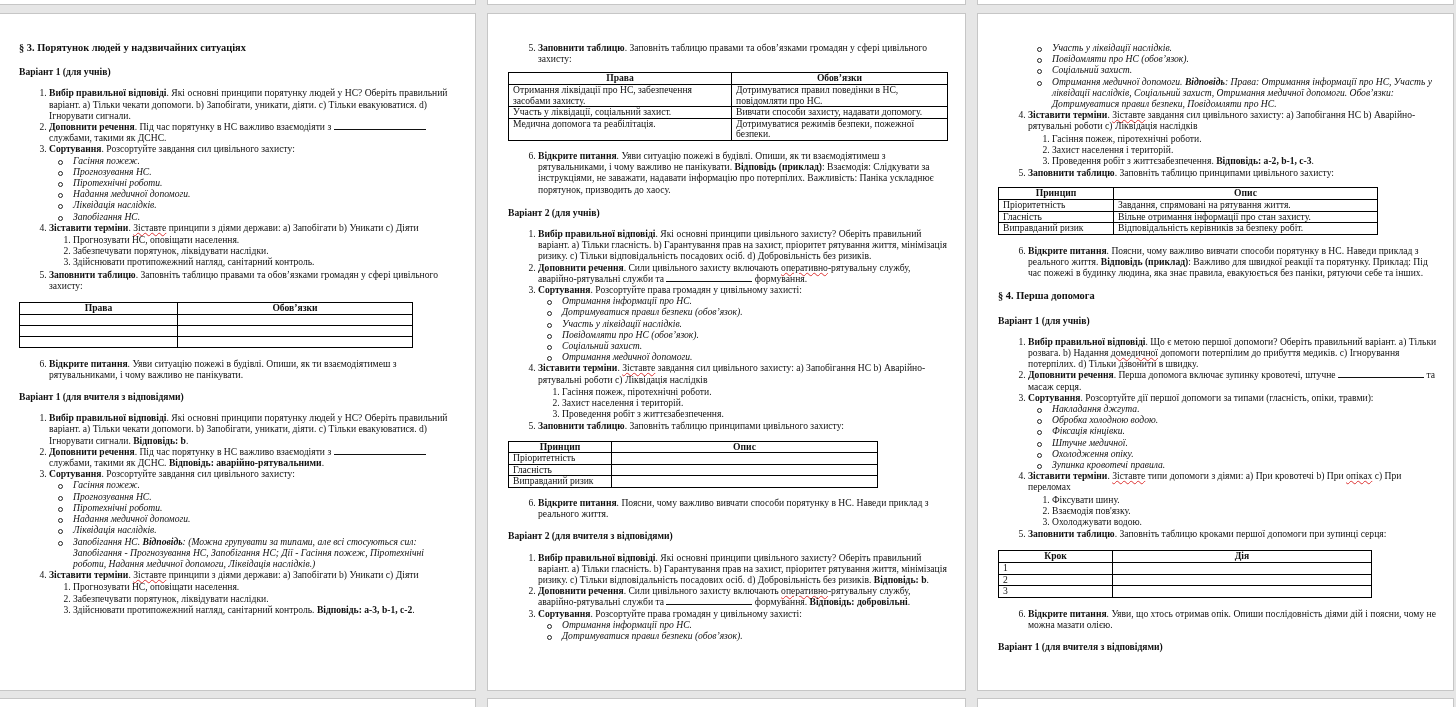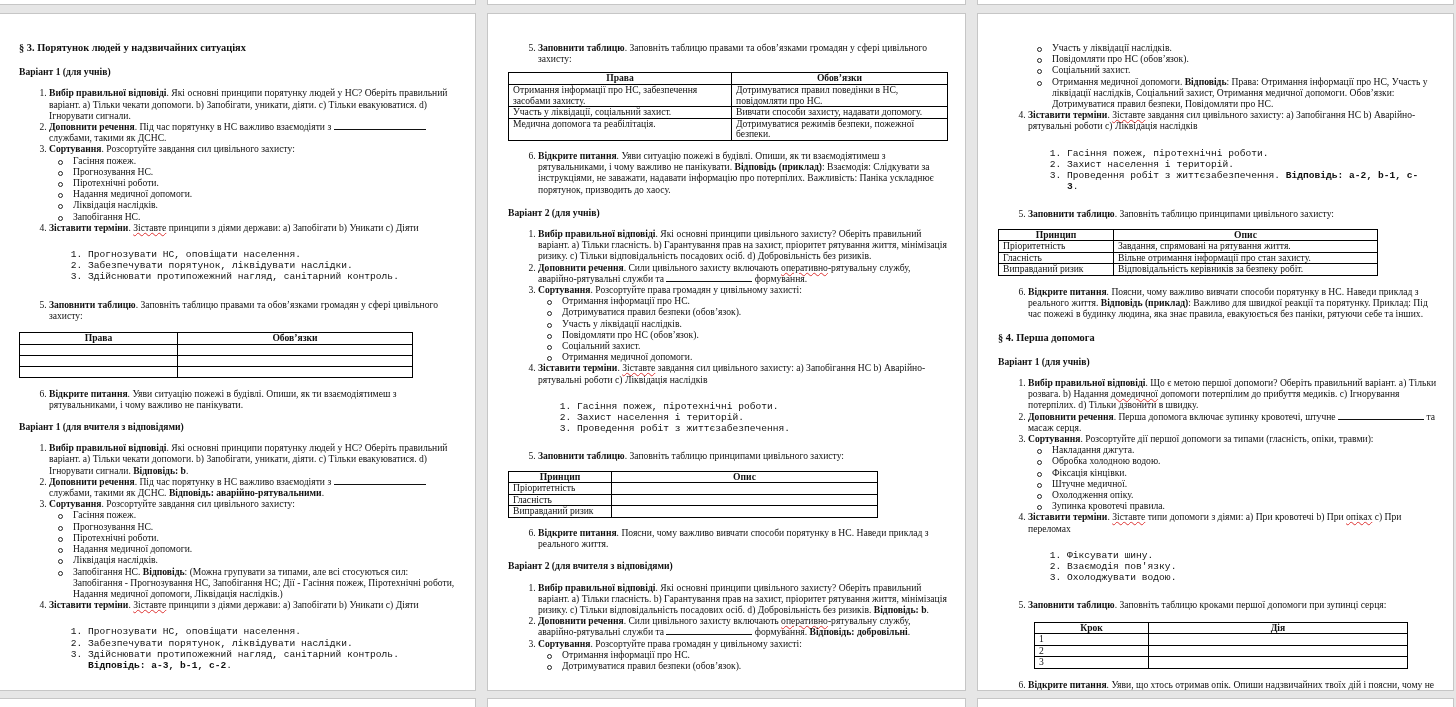--- a/index.html
+++ b/index.html
@@ -22,23 +22,23 @@
   .pb3 { left:977px; top:698px; width:477px; height:20px; }
   .pt1 { left:-2px;  top:-12px; width:478px; height:17px; }
   .pt2 { left:487px; top:-12px; width:479px; height:17px; }
   .pt3 { left:977px; top:-12px; width:477px; height:17px; }
 
   .doc { font-size:9.6px; line-height:11.2px; }
   .h-section { font-weight:bold; font-size:10.4px; margin:0; }
   .h-variant { font-weight:bold; font-size:9.6px; margin:0; }
   ol.q { margin:0; padding-left:30px; }
   ol.q > li { padding-left:0; }
-  ol.sub { margin:16px; padding-left:23px; list-style:decimal;font-family:Liberation Mono, monospace; }
+  ol.sub { margin:1px; padding-left:23px; list-style:decimal; }
   ul.bul { margin:0; padding-left:24px; list-style:none; }
-  ul.bul > li { position:relative; }
+  ul.bul > li { position:relative;font-style:italic; }
   ul.bul > li::before {
     content:""; position:absolute; left:-15px; top:5px;
     width:3px; height:3px; border:1px solid #222; border-radius:50%;
   }
   b { font-weight:bold; }
   .blank { display:inline-block; width:90px; border-bottom:1px solid #111; height:8px; vertical-align:baseline; }
   .squig { text-decoration:underline wavy #d33; text-decoration-thickness:1px; text-underline-offset:1px; }
   table.t { border-collapse:collapse; font-size:9.6px; line-height:10.6px; }
   table.t th, table.t td { border:1px solid #000; padding:0 4px; vertical-align:top; text-align:left; }
   table.t th { text-align:center; font-weight:bold; }
@@ -137,21 +137,21 @@
       <li><b>Заповнити таблицю</b><span>. Заповніть таблицю правами та обов’язками громадян у сфері цивільного захисту:</span></li>
     </ol>
     <div style="height:8px"></div>
     <table class="t" style="width:440px;">
       <tbody>
           <tr>
         <th style="width:214px">Права</th>
         <th>Обов’язки</th>
       </tr>
       <tr>
-            <td>Отримання інформації про НС, забезпечення засобами захисту.</td>
+            <td>Отримання ліквідації про НС, забезпечення засобами захисту.</td>
             <td>Дотримуватися правил поведінки в НС, повідомляти про НС.</td>
           </tr>
       <tr>
             <td>Участь у ліквідації, соціальний захист.</td>
             <td>Вивчати способи захисту, надавати допомогу.</td>
           </tr>
       <tr>
             <td>Медична допомога та реабілітація.</td>
             <td>Дотримуватися режимів безпеки, пожежної безпеки.</td>
           </tr>
@@ -295,21 +295,21 @@
       <li><b>Зіставити терміни</b>. <span class="squig">Зіставте</span><span> типи допомоги з діями: a) При кровотечі b) При </span><span class="squig">опіках</span><span> c) При переломах</span>
         <ol class="sub">
           <li>Фіксувати шину.</li>
           <li>Взаємодія пов'язку.</li>
           <li>Охолоджувати водою.</li>
         </ol>
       </li>
       <li><b>Заповнити таблицю</b><span>. Заповніть таблицю кроками першої допомоги при зупинці серця:</span></li>
     </ol>
     <div style="height:11px"></div>
-    <table class="t" style="width:374px;margin-left:36px;">
+    <table class="t" style="width:374px;">
       <tbody>
           <tr>
         <th style="width:105px">Крок</th>
         <th>Дія</th>
       </tr>
       <tr>
             <td>1</td>
             <td></td>
           </tr>
       <tr>
@@ -317,21 +317,21 @@
             <td></td>
           </tr>
       <tr>
             <td>3</td>
             <td></td>
           </tr>
     </tbody>
       </table>
     <div style="height:10px"></div>
     <ol class="q" start="6">
-      <li><b>Відкрите питання</b><span>. Уяви, що хтось отримав опік. Опиши надзвичайних твоїх дій і поясни, чому не можна мазати олією.</span></li>
+      <li><b>Відкрите питання</b><span>. Уяви, що хтось отримав опік. Опиши послідовність діями дій і поясни, чому не можна мазати олією.</span></li>
     </ol>
     <div style="height:11px"></div>
     <p class="h-variant">Варіант 1 (для вчителя з відповідями)</p>
   </div>
 </div>
 
 <div class="page pb1"></div>
 <div class="page pb2"></div>
 <div class="page pb3"></div>
 

